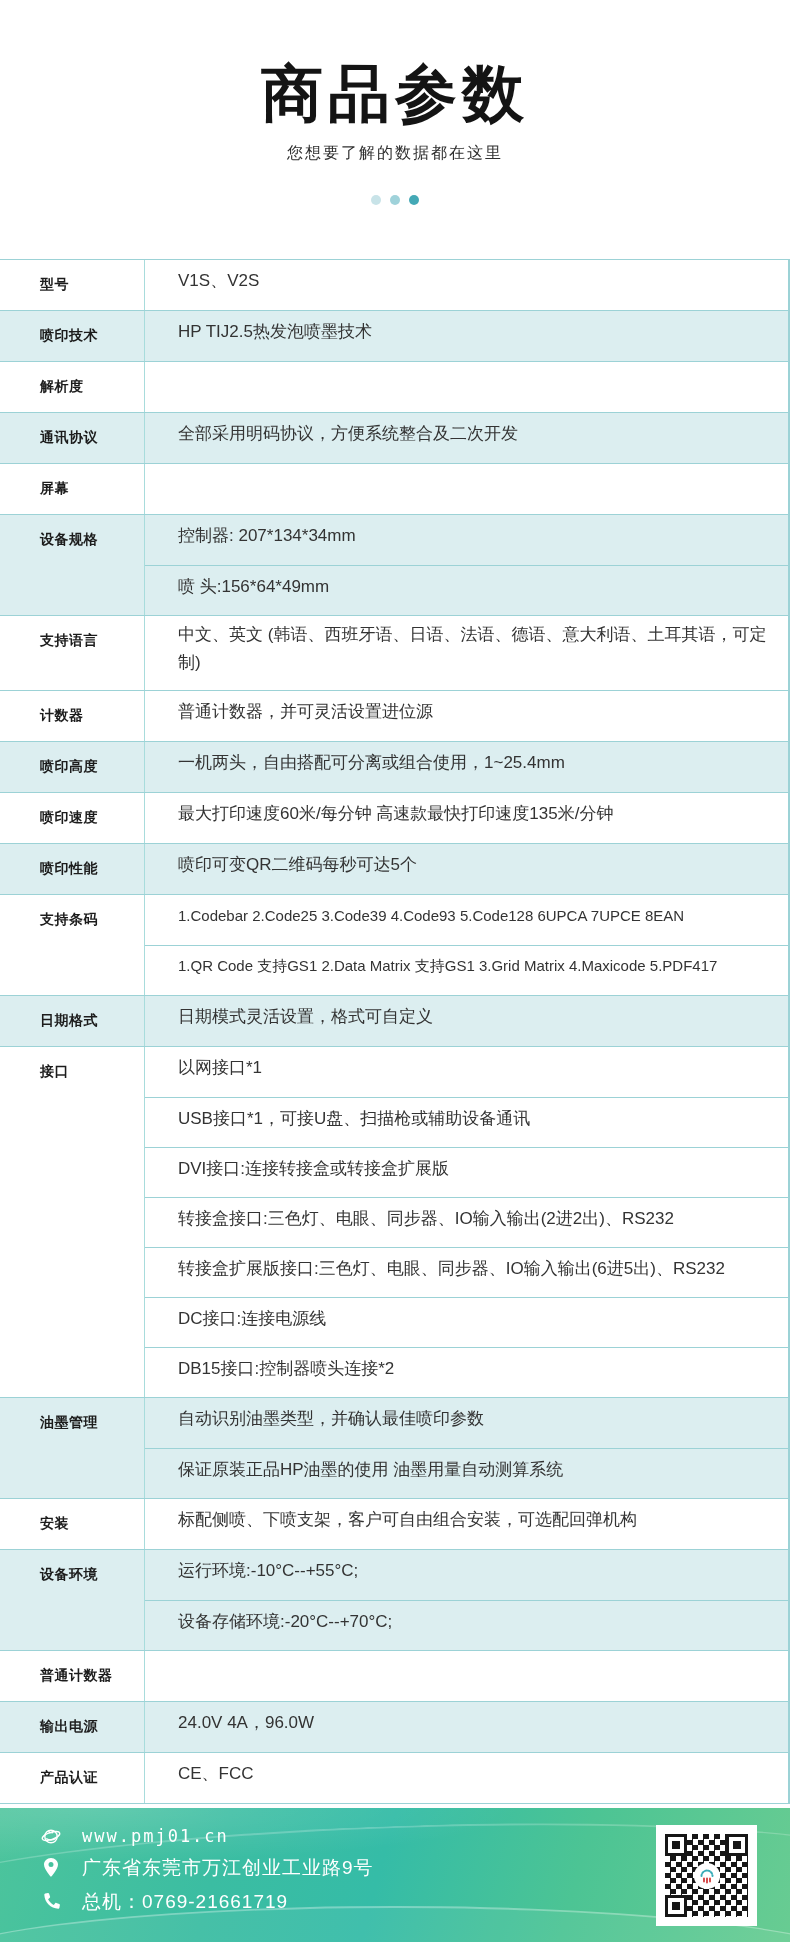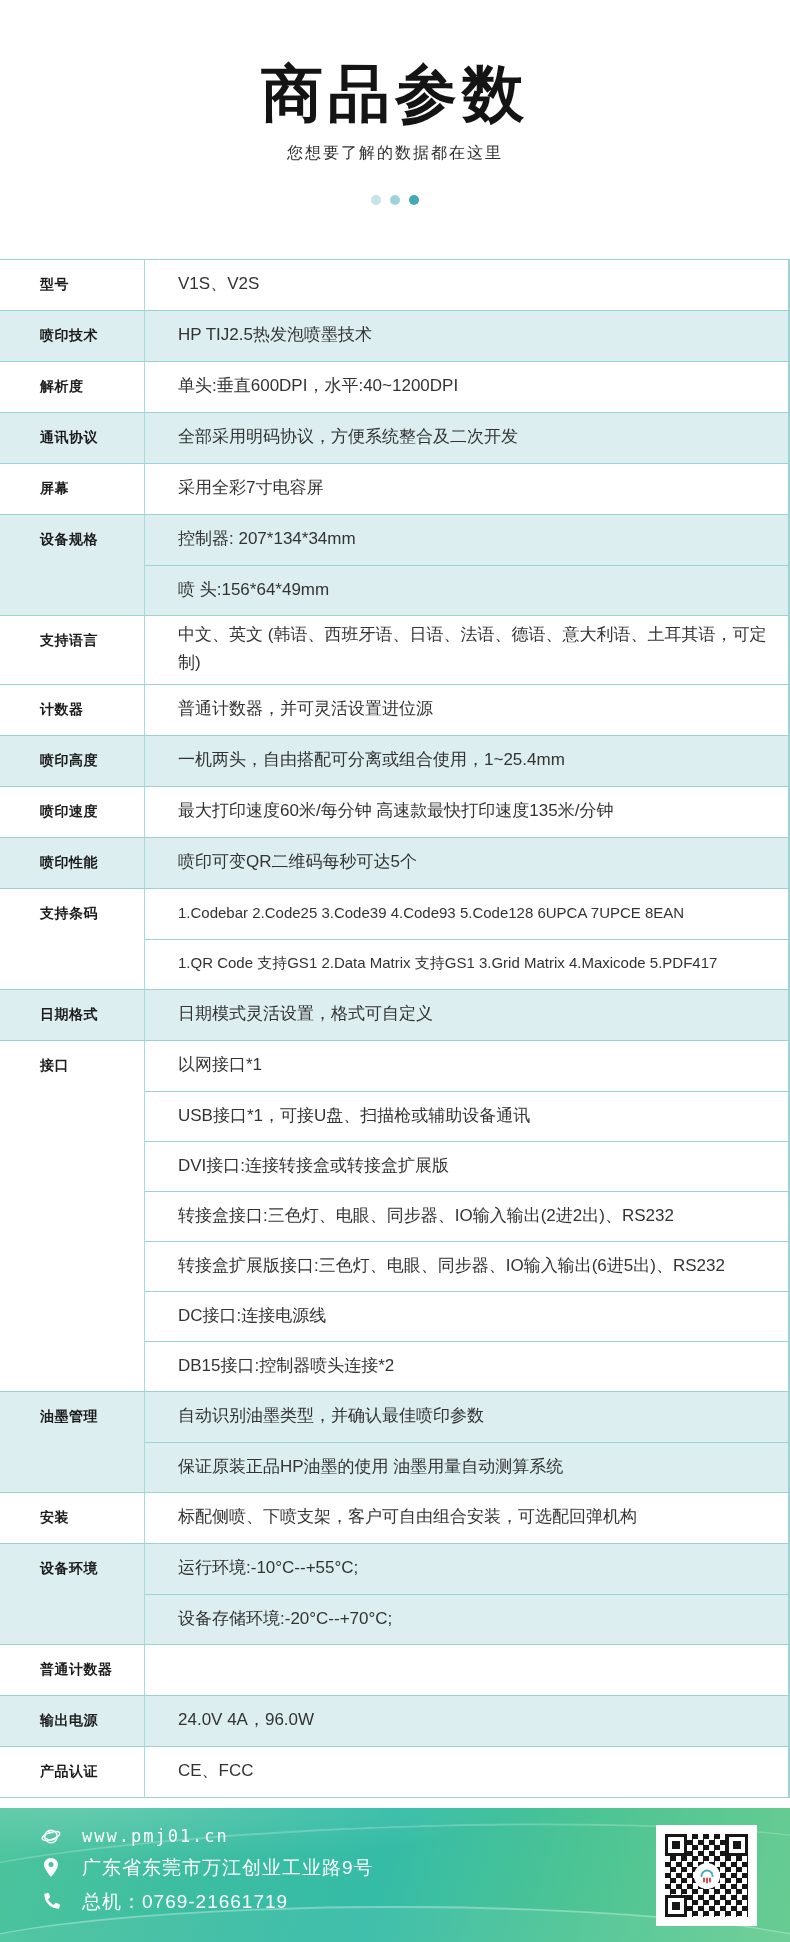--- a/index.html
+++ b/index.html
@@ -61,21 +61,21 @@
     color:#1c1c1c;
     letter-spacing:0.5px;
   }
   .values{flex:1;display:flex;flex-direction:column;}
   .value{
     flex:1;
     min-height:50px;
     box-sizing:border-box;
     display:flex;
     align-items:center;
-    padding:5px 16px 7px 33px;
+    padding:5px 16px 13px 33px;
     font-size:17px;
     color:#333;
     line-height:1.65;
   }
   .value.small{font-size:15px;padding-right:8px;}
   .value + .value{border-top:1px solid #9cd2d6;}
   
   .footer{
     position:absolute;
     left:0;right:0;bottom:0;
@@ -183,38 +183,32 @@
             <div class="label-inner">喷印技术</div>
           </div>
           <div class="values">
             <div class="value">HP TIJ2.5热发泡喷墨技术</div>
           </div>
         </div>
         <div class="row">
           <div class="label-cell">
             <div class="label-inner">解析度</div>
           </div>
-          <div class="values">
-            <div class="value">单头:垂直600DPI，水平:40~1200DPI</div>
-          </div>
         </div>
         <div class="row shaded">
           <div class="label-cell">
             <div class="label-inner">通讯协议</div>
           </div>
           <div class="values">
             <div class="value">全部采用明码协议，方便系统整合及二次开发</div>
           </div>
         </div>
         <div class="row">
           <div class="label-cell">
             <div class="label-inner">屏幕</div>
-          </div>
-          <div class="values">
-            <div class="value">采用全彩7寸电容屏</div>
           </div>
         </div>
         <div class="row shaded">
           <div class="label-cell">
             <div class="label-inner">设备规格</div>
           </div>
           <div class="values">
             <div class="value">控制器: 207*134*34mm</div>
             <div class="value">喷 头:156*64*49mm</div>
           </div>

